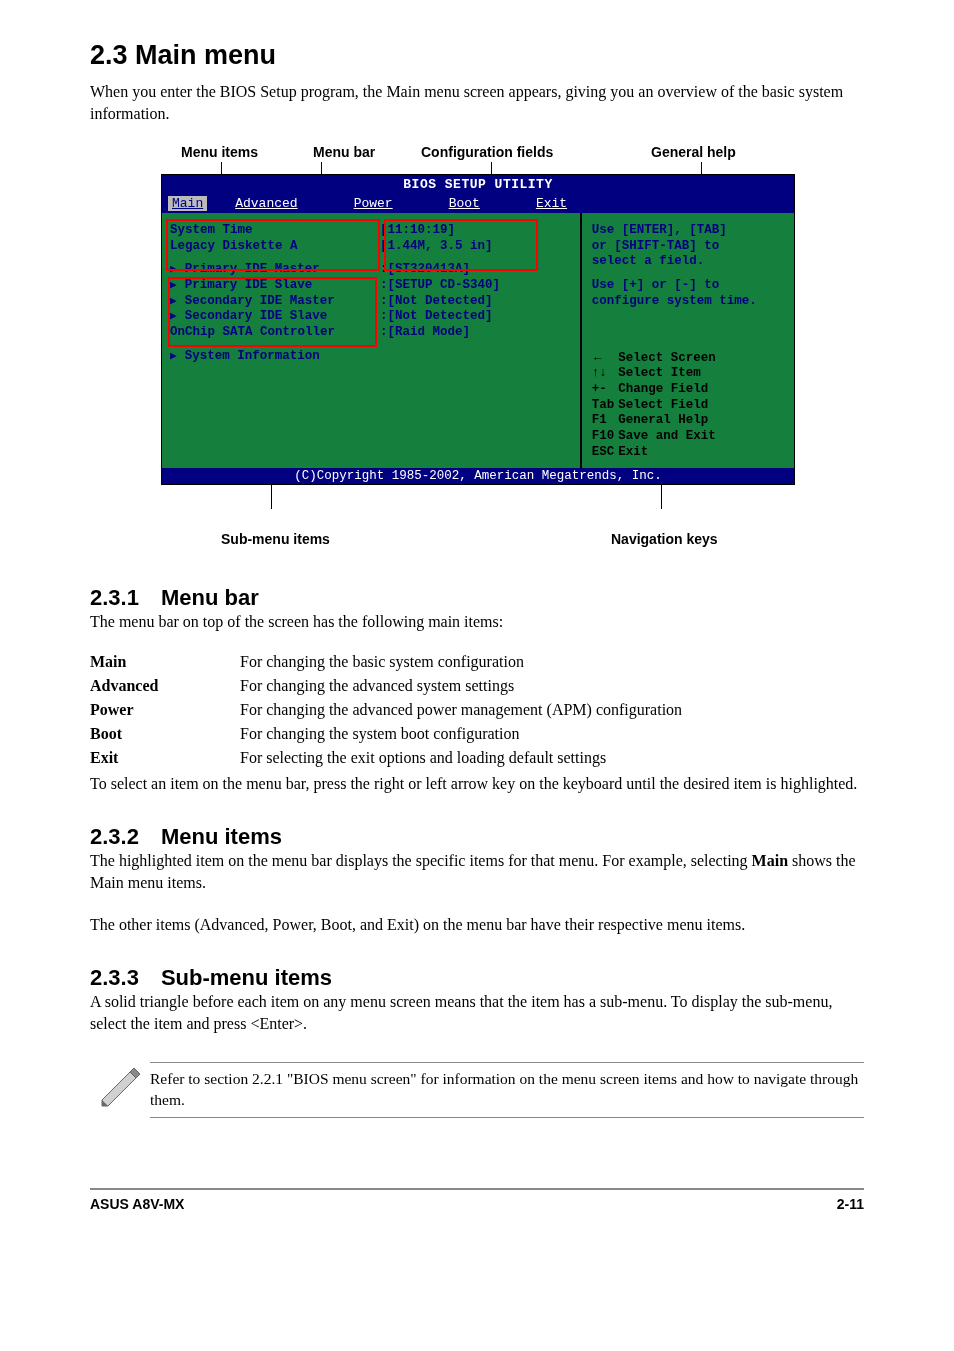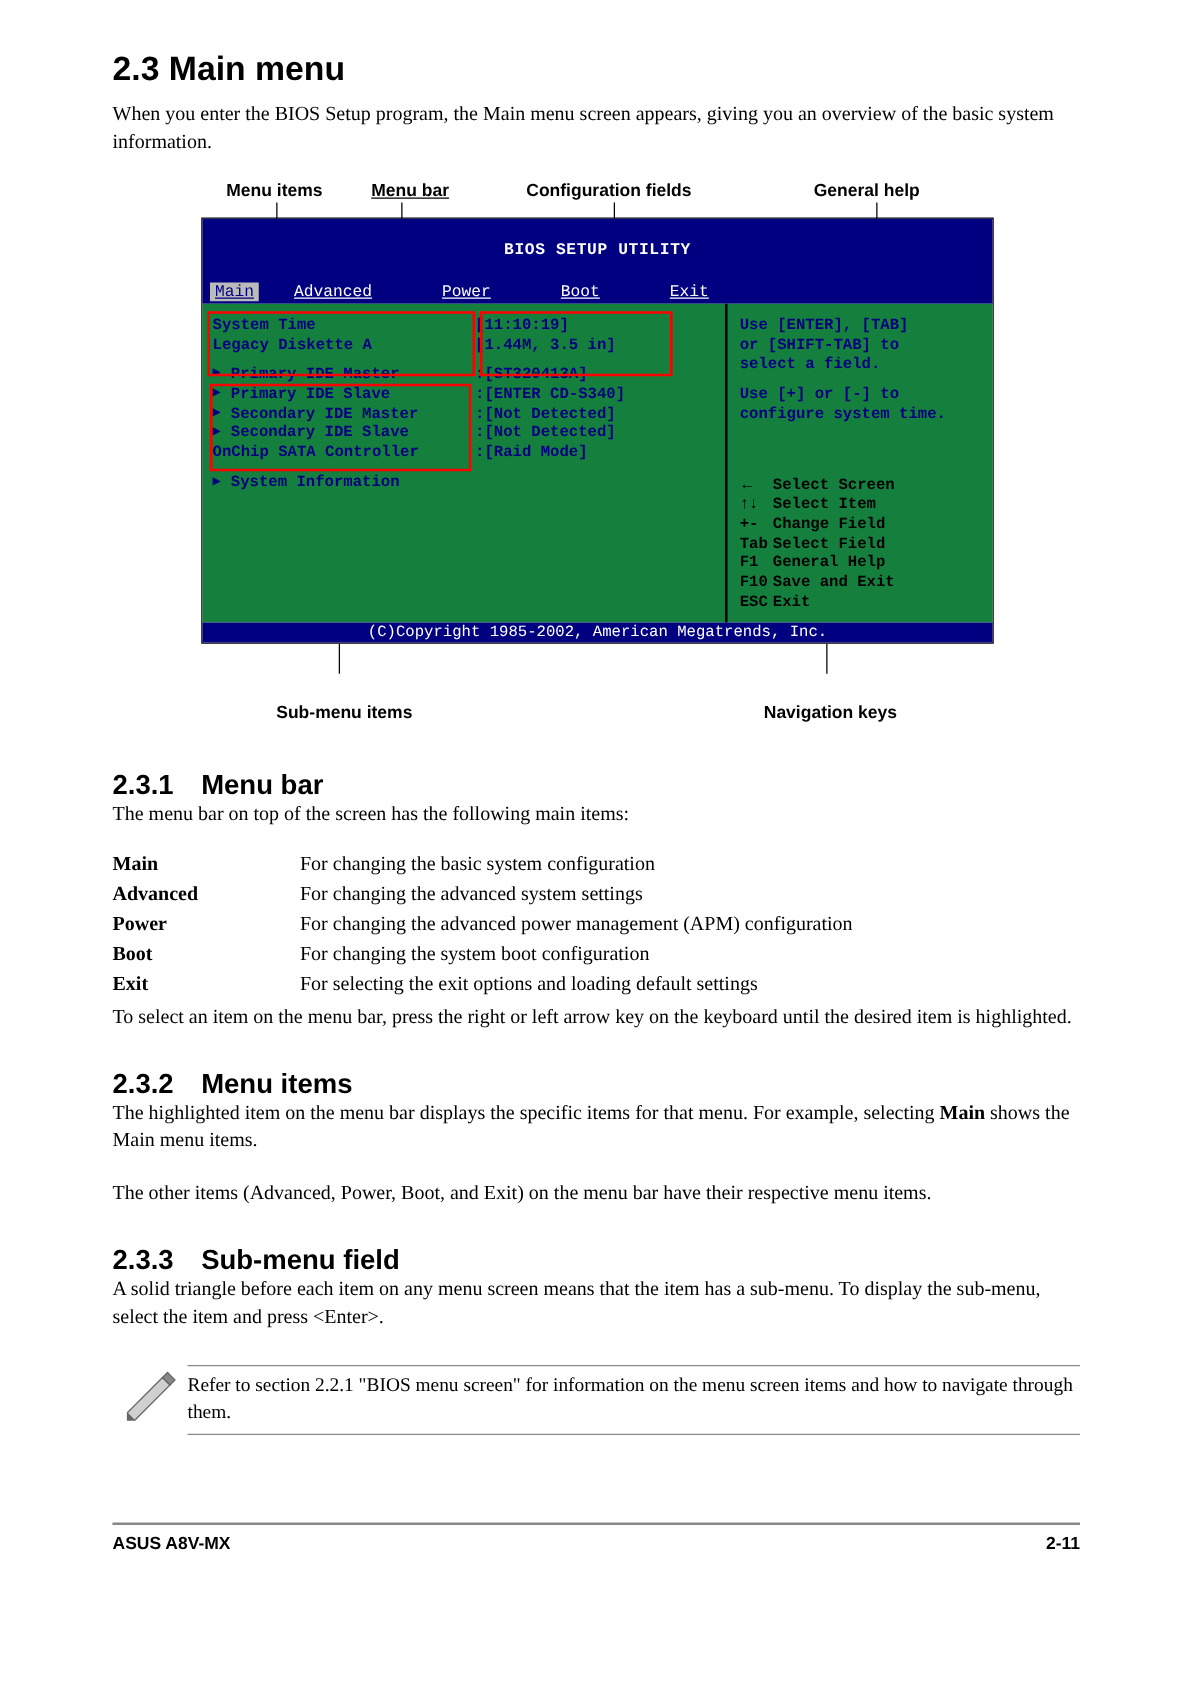--- a/index.html
+++ b/index.html
@@ -30,21 +30,21 @@
     font-family: "Courier New", monospace;
     font-size: 13px;
     border: 1px solid #000;
     position: relative;
   }
   .bios-title {
     background: #000080;
     color: #fff;
     text-align: center;
     font-weight: bold;
-    padding: 17px 0;
+    padding: 2px 0;
     font-family: "Courier New", monospace;
     font-size: 13px;
     letter-spacing: 0.5px;
   }
   .bios-menu {
     background: #000080;
     color: #fff;
     display: flex;
     padding: 2px 6px;
   }
@@ -174,21 +174,21 @@
 <div class="page">
 
   <h2 class="section-title">
     <span>2.3</span>	<span>Main menu</span>
   </h2>
 
   <p class="body">When you enter the BIOS Setup program, the Main menu screen appears, giving you an overview of the basic system information.</p>
 
   <div style="position:relative; width:632px; margin:4px auto; height:26px;">
     <span class="callout-text" style="left:20px; top:0;">Menu items</span>
-    <span class="callout-text" style="left:136px; top:0;text-decoration:underline;">Menu bar</span>
+    <span class="callout-text" style="left:152px; top:0;">Menu bar</span>
     <span class="callout-text" style="left:260px; top:0;">Configuration fields</span>
     <span class="callout-text" style="left:490px; top:0;">General help</span>
     <div class="marker vmark" style="left:60px; top:18px; height:22px;"></div>
     <div class="marker vmark" style="left:160px; top:18px; height:22px;"></div>
     <div class="marker vmark" style="left:330px; top:18px; height:22px;"></div>
     <div class="marker vmark" style="left:540px; top:18px; height:22px;"></div>
   </div>
 
   <div class="bios-wrap">
 
@@ -229,21 +229,21 @@
                 <span class="arrow-icon">▶</span>
                 <span>Primary IDE Master</span>
               </span>
             <span class="field-value">:[ST320413A]</span>
           </div>
           <div class="field-row">
             <span class="field-label">
                 <span class="arrow-icon">▶</span>
                 <span>Primary IDE Slave</span>
               </span>
-            <span class="field-value">:[ENTER CD-S340]</span>
+            <span class="field-value">:[SETUP CD-S340]</span>
           </div>
           <div class="field-row">
             <span class="field-label">
                 <span class="arrow-icon">▶</span>
                 <span>Secondary IDE Master</span>
               </span>
             <span class="field-value">:[Not Detected]</span>
           </div>
           <div class="field-row">
             <span class="field-label">
@@ -354,21 +354,21 @@
   </div>
 
   <p class="body" style="margin-top:1px;">To select an item on the menu bar, press the right or left arrow key on the keyboard until the desired item is highlighted.</p>
 
   <h3 class="field-title">2.3.2 Menu items</h3>
   <p class="body">
     <span>The highlighted item on the menu bar displays the specific items for that menu. For example, selecting </span><span style="font-weight:bold;">Main</span><span> shows the Main menu items.</span>
   </p>
   <p class="body">The other items (Advanced, Power, Boot, and Exit) on the menu bar have their respective menu items.</p>
 
-  <h3 class="field-title">2.3.3 Sub-menu field</h3>
+  <h3 class="field-title">2.3.3 Sub-menu items</h3>
   <p class="body">A solid triangle before each item on any menu screen means that the item has a sub-menu. To display the sub-menu, select the item and press &lt;Enter&gt;.</p>
 
   <div class="note-box">
     <div class="note-icon">
       <svg viewBox="0 0 48 48">
         <polygon points="6,42 12,42 40,14 34,8 6,36" fill="#d0d0d0" stroke="#666" stroke-width="1"></polygon>
         <polygon points="34,8 40,14 44,10 38,4" fill="#888" stroke="#666" stroke-width="1"></polygon>
         <polygon points="6,42 6,36 12,42" fill="#666"></polygon>
       </svg>
     </div>

